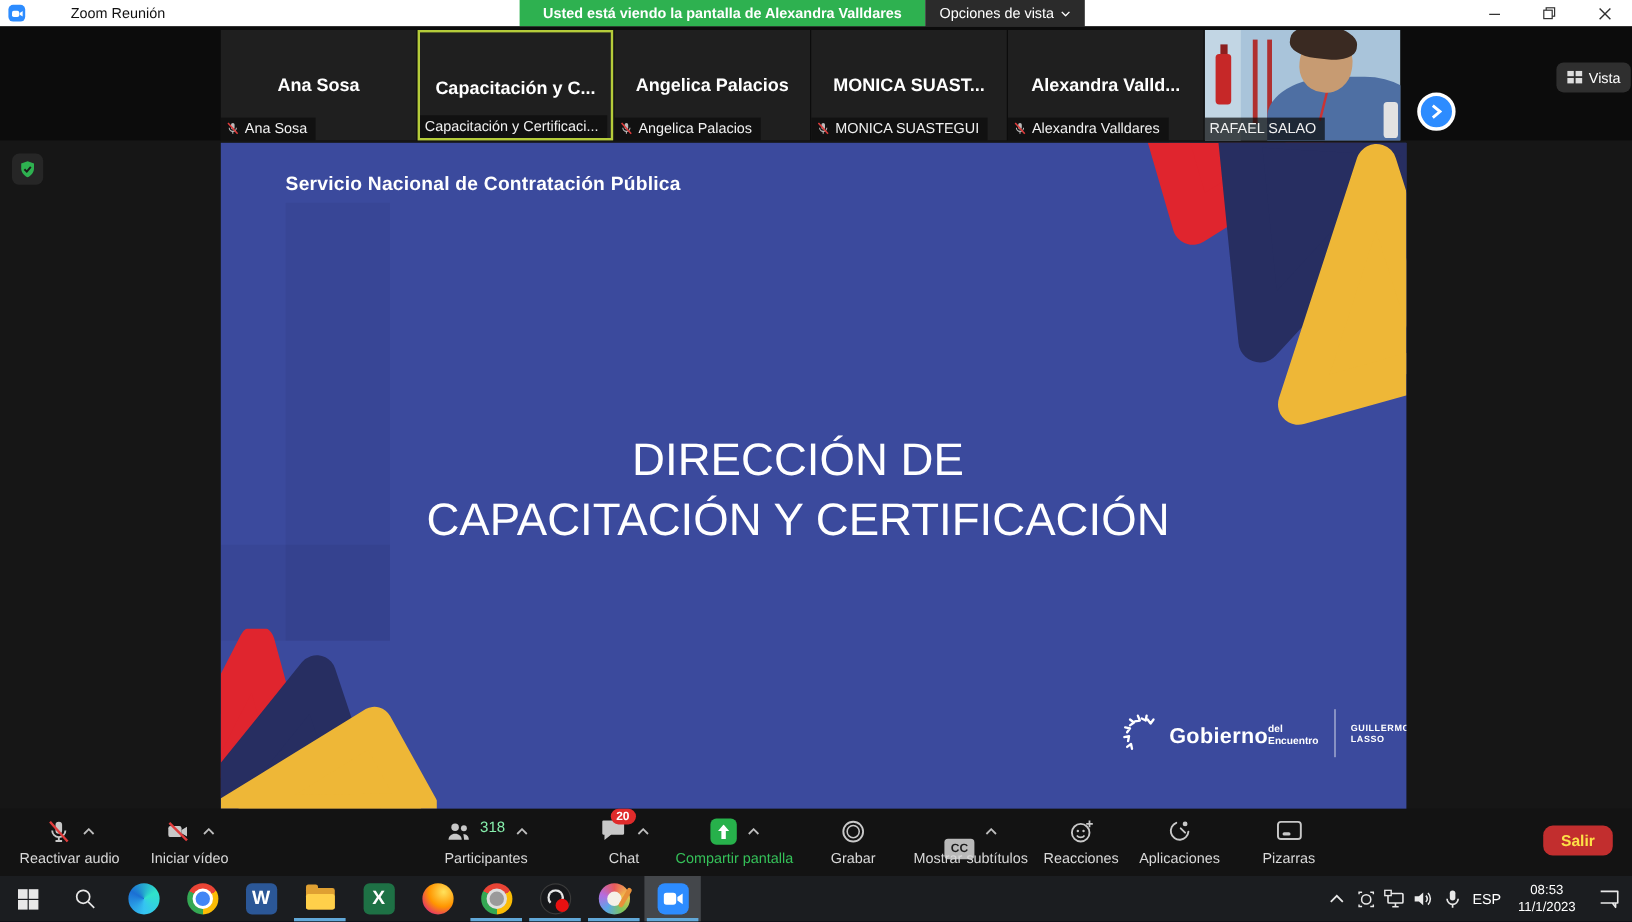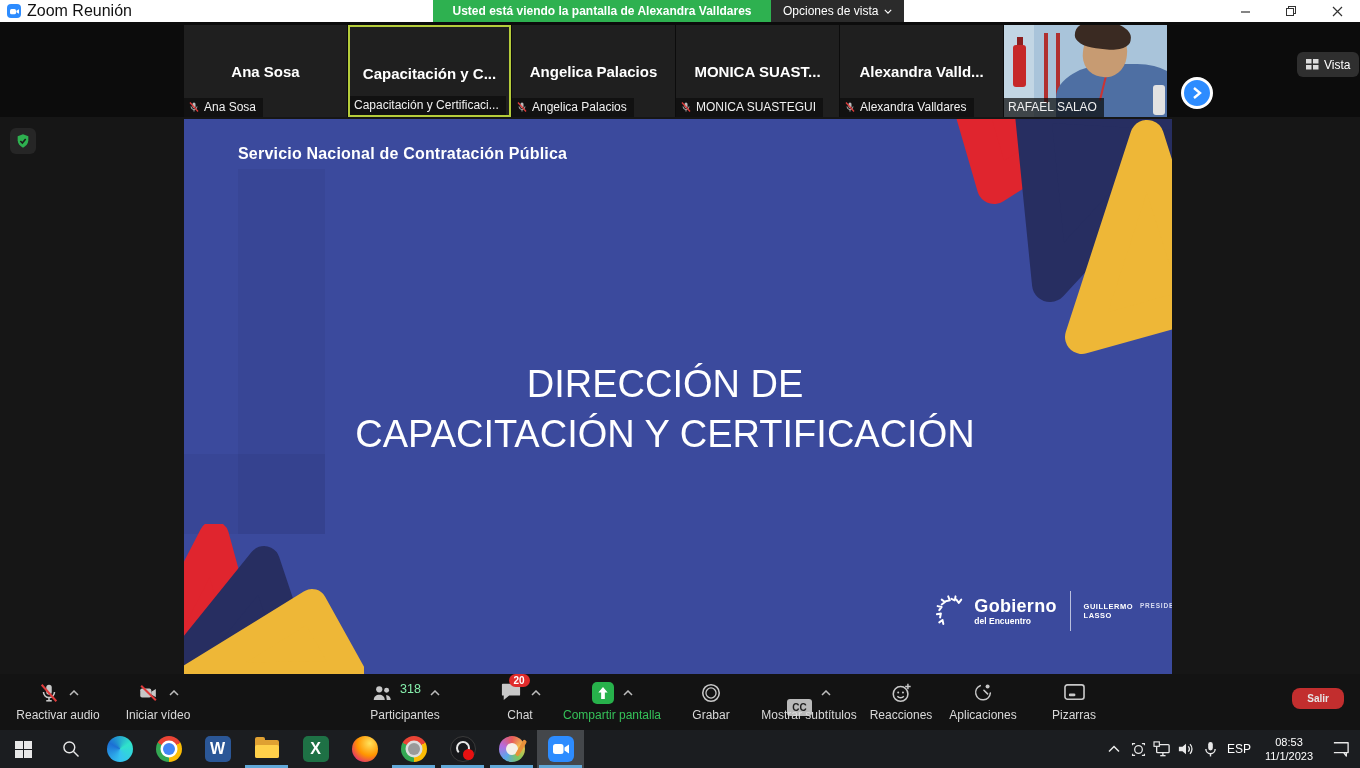--- a/index.html
+++ b/index.html
@@ -4,21 +4,21 @@
 <style>
   * { box-sizing: border-box; margin: 0; padding: 0; }
   html,body { width:1360px; height:768px; overflow:hidden; background:#000;
               font-family:"Liberation Sans", sans-serif; }
   .page { position:relative; width:1360px; height:768px; background:#161616; }
 
   
   .titlebar { position:absolute; left:0; top:0; width:1360px; height:22px; background:#ffffff; }
   .tb-left { position:absolute; left:7px; top:0; height:22px; display:flex; align-items:center; gap:6px; }
   .zoom-logo { width:14px; height:14px; background:#2d8cff; border-radius:4px; display:flex; align-items:center; justify-content:center; }
-  .app-title { font-size:16px; color:#111; }
+  .app-title { font-size:12px; color:#111;margin-left:32px; }
   .share-banner { position:absolute; left:433px; top:0; width:338px; height:22px; background:#2eb150;
                   color:#fff; font-size:12px; font-weight:bold; text-align:center; line-height:22px; }
   .view-options { position:absolute; left:771px; top:0; height:22px; background:#2b2b2b; color:#fff;
                   font-size:12px; display:flex; align-items:center; gap:6px; padding:0 12px; }
   .win-controls { position:absolute; right:0; top:0; height:22px; display:flex; }
   .win-btn { width:46px; height:22px; display:flex; align-items:center; justify-content:center; }
 
   
   .strip { position:absolute; left:0; top:22px; width:1360px; height:95px; background:#0c0c0c; }
   .tile { position:absolute; top:3px; width:163px; height:92px; background:#1f1f1f; overflow:hidden; }
@@ -50,42 +50,42 @@
   
   .slide { position:absolute; left:184px; top:119px; width:988px; height:555px; background:#3b4a9d; overflow:hidden; }
   .slide-header { position:absolute; left:54px; top:26px; color:#fff; font-size:16px; font-weight:bold; letter-spacing:.2px; }
   .slide-title { position:absolute; left:0; width:100%; top:240px; text-align:center; color:#fff;
                  font-size:38px; line-height:50px; transform:translateX(-13px); }
   .shade-a { position:absolute; left:54px; top:50px; width:87px; height:365px; background:rgba(0,0,0,.045); }
   .shade-b { position:absolute; left:0; top:335px; width:141px; height:80px; background:rgba(0,0,0,.045); }
   .shapes-tr { position:absolute; right:0; top:0; }
   .shapes-bl { position:absolute; left:0; bottom:0; }
   .gov-logo { position:absolute; left:752px; top:472px; display:flex; align-items:center; gap:9px; color:#fff; }
-  .gov-text { display:flex; flex-direction:column; align-items:flex-start; }
+  .gov-text { display:flex; flex-direction:row; align-items:flex-end; }
   .gov-brand { font-size:18px; font-weight:bold; letter-spacing:.3px; line-height:18px; }
   .gov-sub { font-size:8.5px; font-weight:bold; margin-top:1px; }
   .gov-div { width:1px; height:40px; background:rgba(255,255,255,.65); margin:0 4px; }
   .gov-right { display:flex; flex-direction:row; }
   .gov-pres1 { font-size:7.5px; font-weight:bold; letter-spacing:.5px; }
   .gov-pres2 { font-size:6.5px; font-weight:bold; letter-spacing:.8px; color:#d6daf0; }
 
   
   .toolbar { position:absolute; left:0; top:674px; width:1360px; height:56px; background:#131313; }
   .tb-item { position:absolute; top:6px; display:flex; flex-direction:column; align-items:center; }
   .tb-iconrow { height:26px; display:flex; align-items:center; gap:9px; }
   .tb-label { font-size:12px; color:#d9d9d9; margin-top:2px; white-space:nowrap; }
   .tb-label.green { color:#35c159; }
   .share-sq { width:22px; height:22px; background:#27b14b; border-radius:5px; display:flex; align-items:center; justify-content:center; }
   .cc-box { width:25px; height:17px; background:#b9b9b9; border-radius:3px; color:#1c1c1c; font-size:10px;
             font-weight:bold; display:flex; align-items:center; justify-content:center;margin-top:28px; }
   .chat-wrap { position:relative; }
   .chat-badge { position:absolute; top:-7px; left:9px; background:#e02b2b; color:#fff; font-size:10px; font-weight:bold;
                 border-radius:8px; padding:1px 5px; }
   .count-318 { color:#86efac; font-size:12.5px; margin-left:-3px; position:relative; top:-4px; }
-  .leave-btn { position:absolute; right:16px; top:14px; background:#c22e2e; color:#e5e5e5; font-size:10px; font-weight:bold;
+  .leave-btn { position:absolute; right:16px; top:14px; background:#c22e2e; color:#fde047; font-size:13px; font-weight:bold;
                padding:5px 15px; border-radius:8px; }
 
   
   .taskbar { position:absolute; left:0; top:730px; width:1360px; height:38px; background:#1b1d20; }
   .task-cell { position:absolute; top:0; width:47px; height:38px; display:flex; align-items:center; justify-content:center; }
   .task-cell.running::after { content:""; position:absolute; left:2px; right:2px; bottom:0; height:3px; background:#61a8d8; }
   .task-cell.active { background:#44474b; }
   .ico26 { width:26px; height:26px; }
   .round { border-radius:50%; }
   .chrome-ico { position:relative; background:conic-gradient(from -60deg, #ea4435 0 120deg, #fbbc05 0 240deg, #34a853 0 360deg); }

